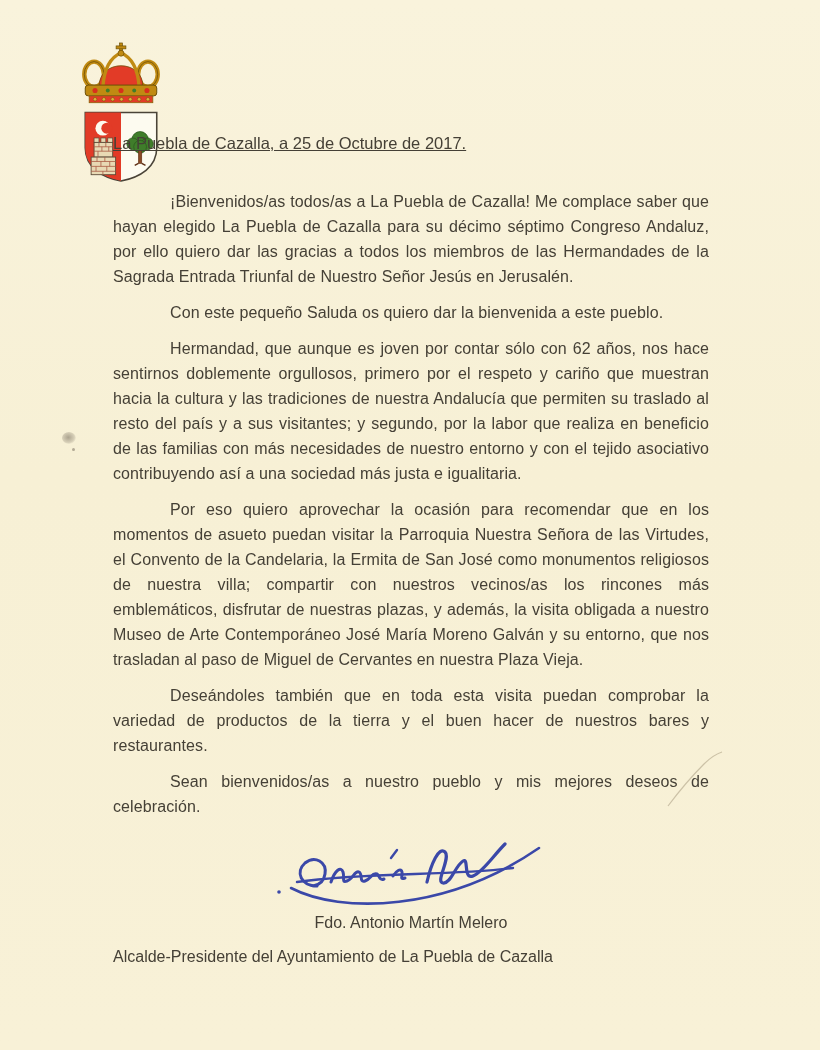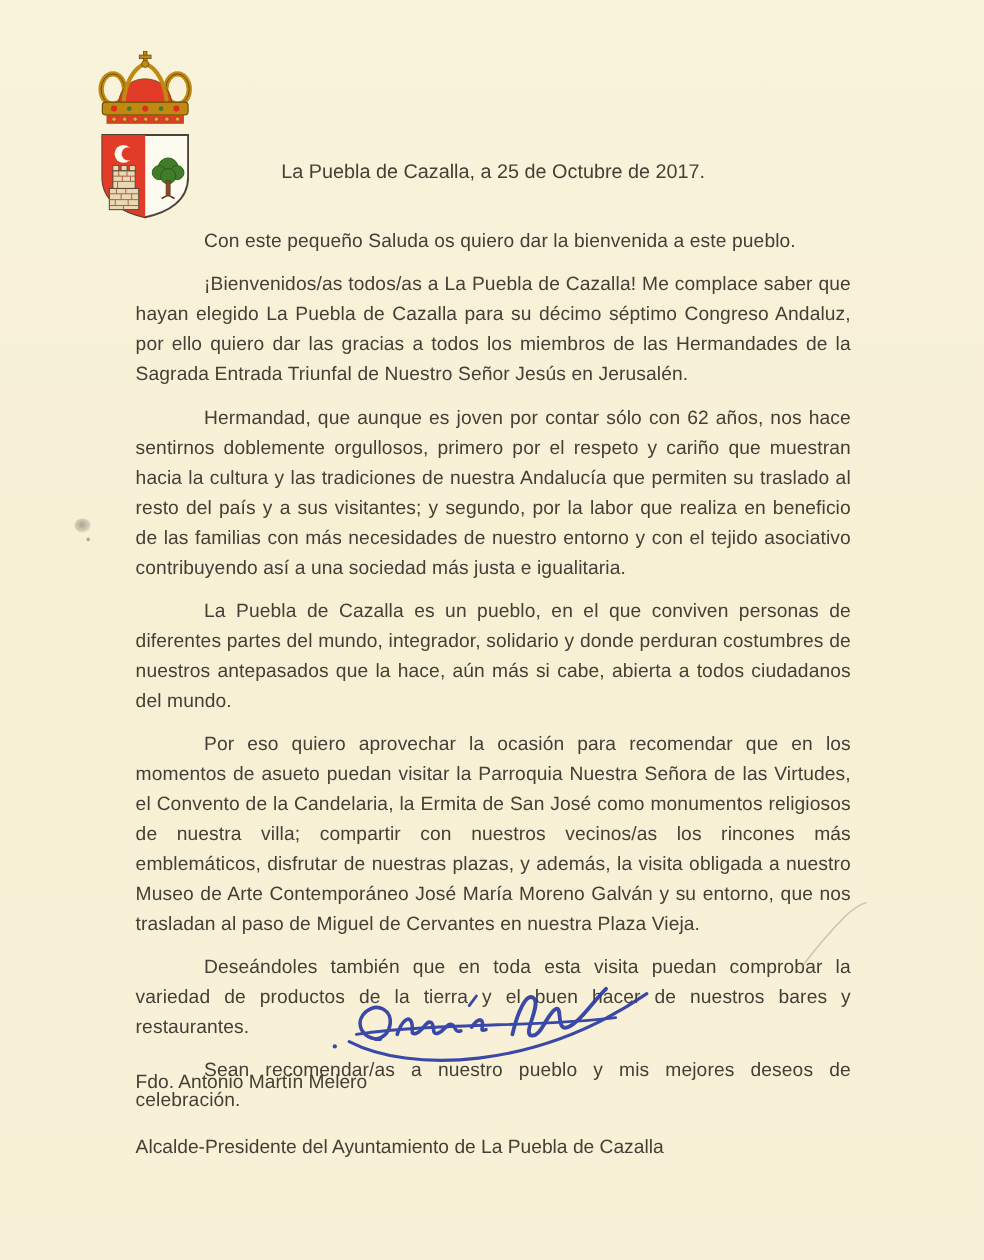--- a/index.html
+++ b/index.html
@@ -25,38 +25,40 @@
     width: 90px;
     height: 142px;
   }
   .letter-column {
     position: absolute;
     left: 113px;
     top: 134px;
     width: 596px;
   }
   .date-line {
-    text-align: center;
+    text-align: left;
     font-size: 16.5px;
     margin: 0 0 36px 0;
     white-space: nowrap;
+    text-decoration: underline;
   }
   .body-text p {
     margin: 0 0 11px 0;
     font-size: 16px;
     line-height: 25px;
     text-align: justify;
     text-indent: 57px;
     letter-spacing: 0.1px;
   }
   .signature-block {
     position: absolute;
     left: 113px;
-    top: 812px;
+    top: 832px;
     width: 596px;
+    text-align: center;
   }
   .signature-svg {
     display: block;
     margin: 0 auto -4px auto;
   }
   .signed-label {
     font-size: 16px;
     margin-top: 6px;
   }
   .signer-title {
@@ -162,27 +164,26 @@
           <rect x="60.3" y="111" width="3.4" height="13" fill="#8a4a26" stroke="#5e2e14" stroke-width="0.6"></rect>
           <path d="M60.3,124 L56.5,126 M63.7,124 L67.5,126" stroke="#5e2e14" stroke-width="1.4"></path>
         </g>
       </g>
     </svg>
   </div>
 
   <div class="letter-column">
     <div class="date-line">La Puebla de Cazalla, a 25 de Octubre de 2017.</div>
     <div class="body-text">
+      <p>¡Bienvenidos/as todos/as a La Puebla de Cazalla! Me complace saber que hayan elegido La Puebla de Cazalla para su décimo séptimo  Congreso Andaluz,  por ello quiero dar las gracias a todos los miembros de las Hermandades de la Sagrada Entrada Triunfal de Nuestro Señor Jesús en Jerusalén.</p>
       <p>Con este pequeño Saluda os quiero dar la bienvenida a este pueblo.</p>
-      <p>¡Bienvenidos/as todos/as a La Puebla de Cazalla! Me complace saber que hayan elegido La Puebla de Cazalla para su décimo séptimo  Congreso Andaluz,  por ello quiero dar las gracias a todos los miembros de las Hermandades de la Sagrada Entrada Triunfal de Nuestro Señor Jesús en Jerusalén.</p>
       <p>Hermandad, que aunque es joven por contar sólo con 62 años,  nos hace sentirnos doblemente orgullosos, primero por el respeto y cariño que muestran hacia la cultura y las tradiciones de nuestra Andalucía que permiten su traslado al resto del país y a sus visitantes; y segundo, por la labor que realiza en beneficio de las familias con más necesidades de nuestro entorno y con el tejido asociativo contribuyendo así a una sociedad más justa e igualitaria.</p>
-      <p>La Puebla de Cazalla es un pueblo, en el que conviven personas de diferentes partes del mundo, integrador, solidario y donde perduran costumbres de nuestros antepasados que la hace, aún más si cabe, abierta a todos ciudadanos del mundo.</p>
       <p>Por eso quiero aprovechar la ocasión para recomendar que en los momentos de asueto puedan visitar la Parroquia Nuestra Señora de las Virtudes, el Convento de la Candelaria, la Ermita de San José como monumentos religiosos de nuestra villa; compartir con nuestros vecinos/as los rincones más emblemáticos, disfrutar de nuestras plazas, y además, la visita obligada a nuestro Museo de Arte Contemporáneo José María Moreno Galván y su entorno, que nos trasladan al paso de Miguel de Cervantes en nuestra Plaza Vieja.</p>
       <p>Deseándoles también que en  toda esta visita puedan comprobar la variedad de productos de la tierra y el buen hacer de nuestros bares y restaurantes.</p>
-      <p>Sean recomendar/as a nuestro pueblo y mis mejores deseos de celebración.</p>
+      <p>Sean bienvenidos/as a nuestro pueblo y mis mejores deseos de celebración.</p>
     </div>
   </div>
 
   <div class="signature-block">
     <svg class="signature-svg" width="280" height="80" viewBox="0 0 280 80">
       <g fill="none" stroke="#2b3aa5" stroke-width="3" stroke-linecap="round" stroke-linejoin="round" opacity="0.92">
         <circle cx="8" cy="60" r="1.8" fill="#2b3aa5" stroke="none"></circle>
 
         <path d="M20,56 C70,82 175,80 268,16" stroke-width="2.6"></path>
 

